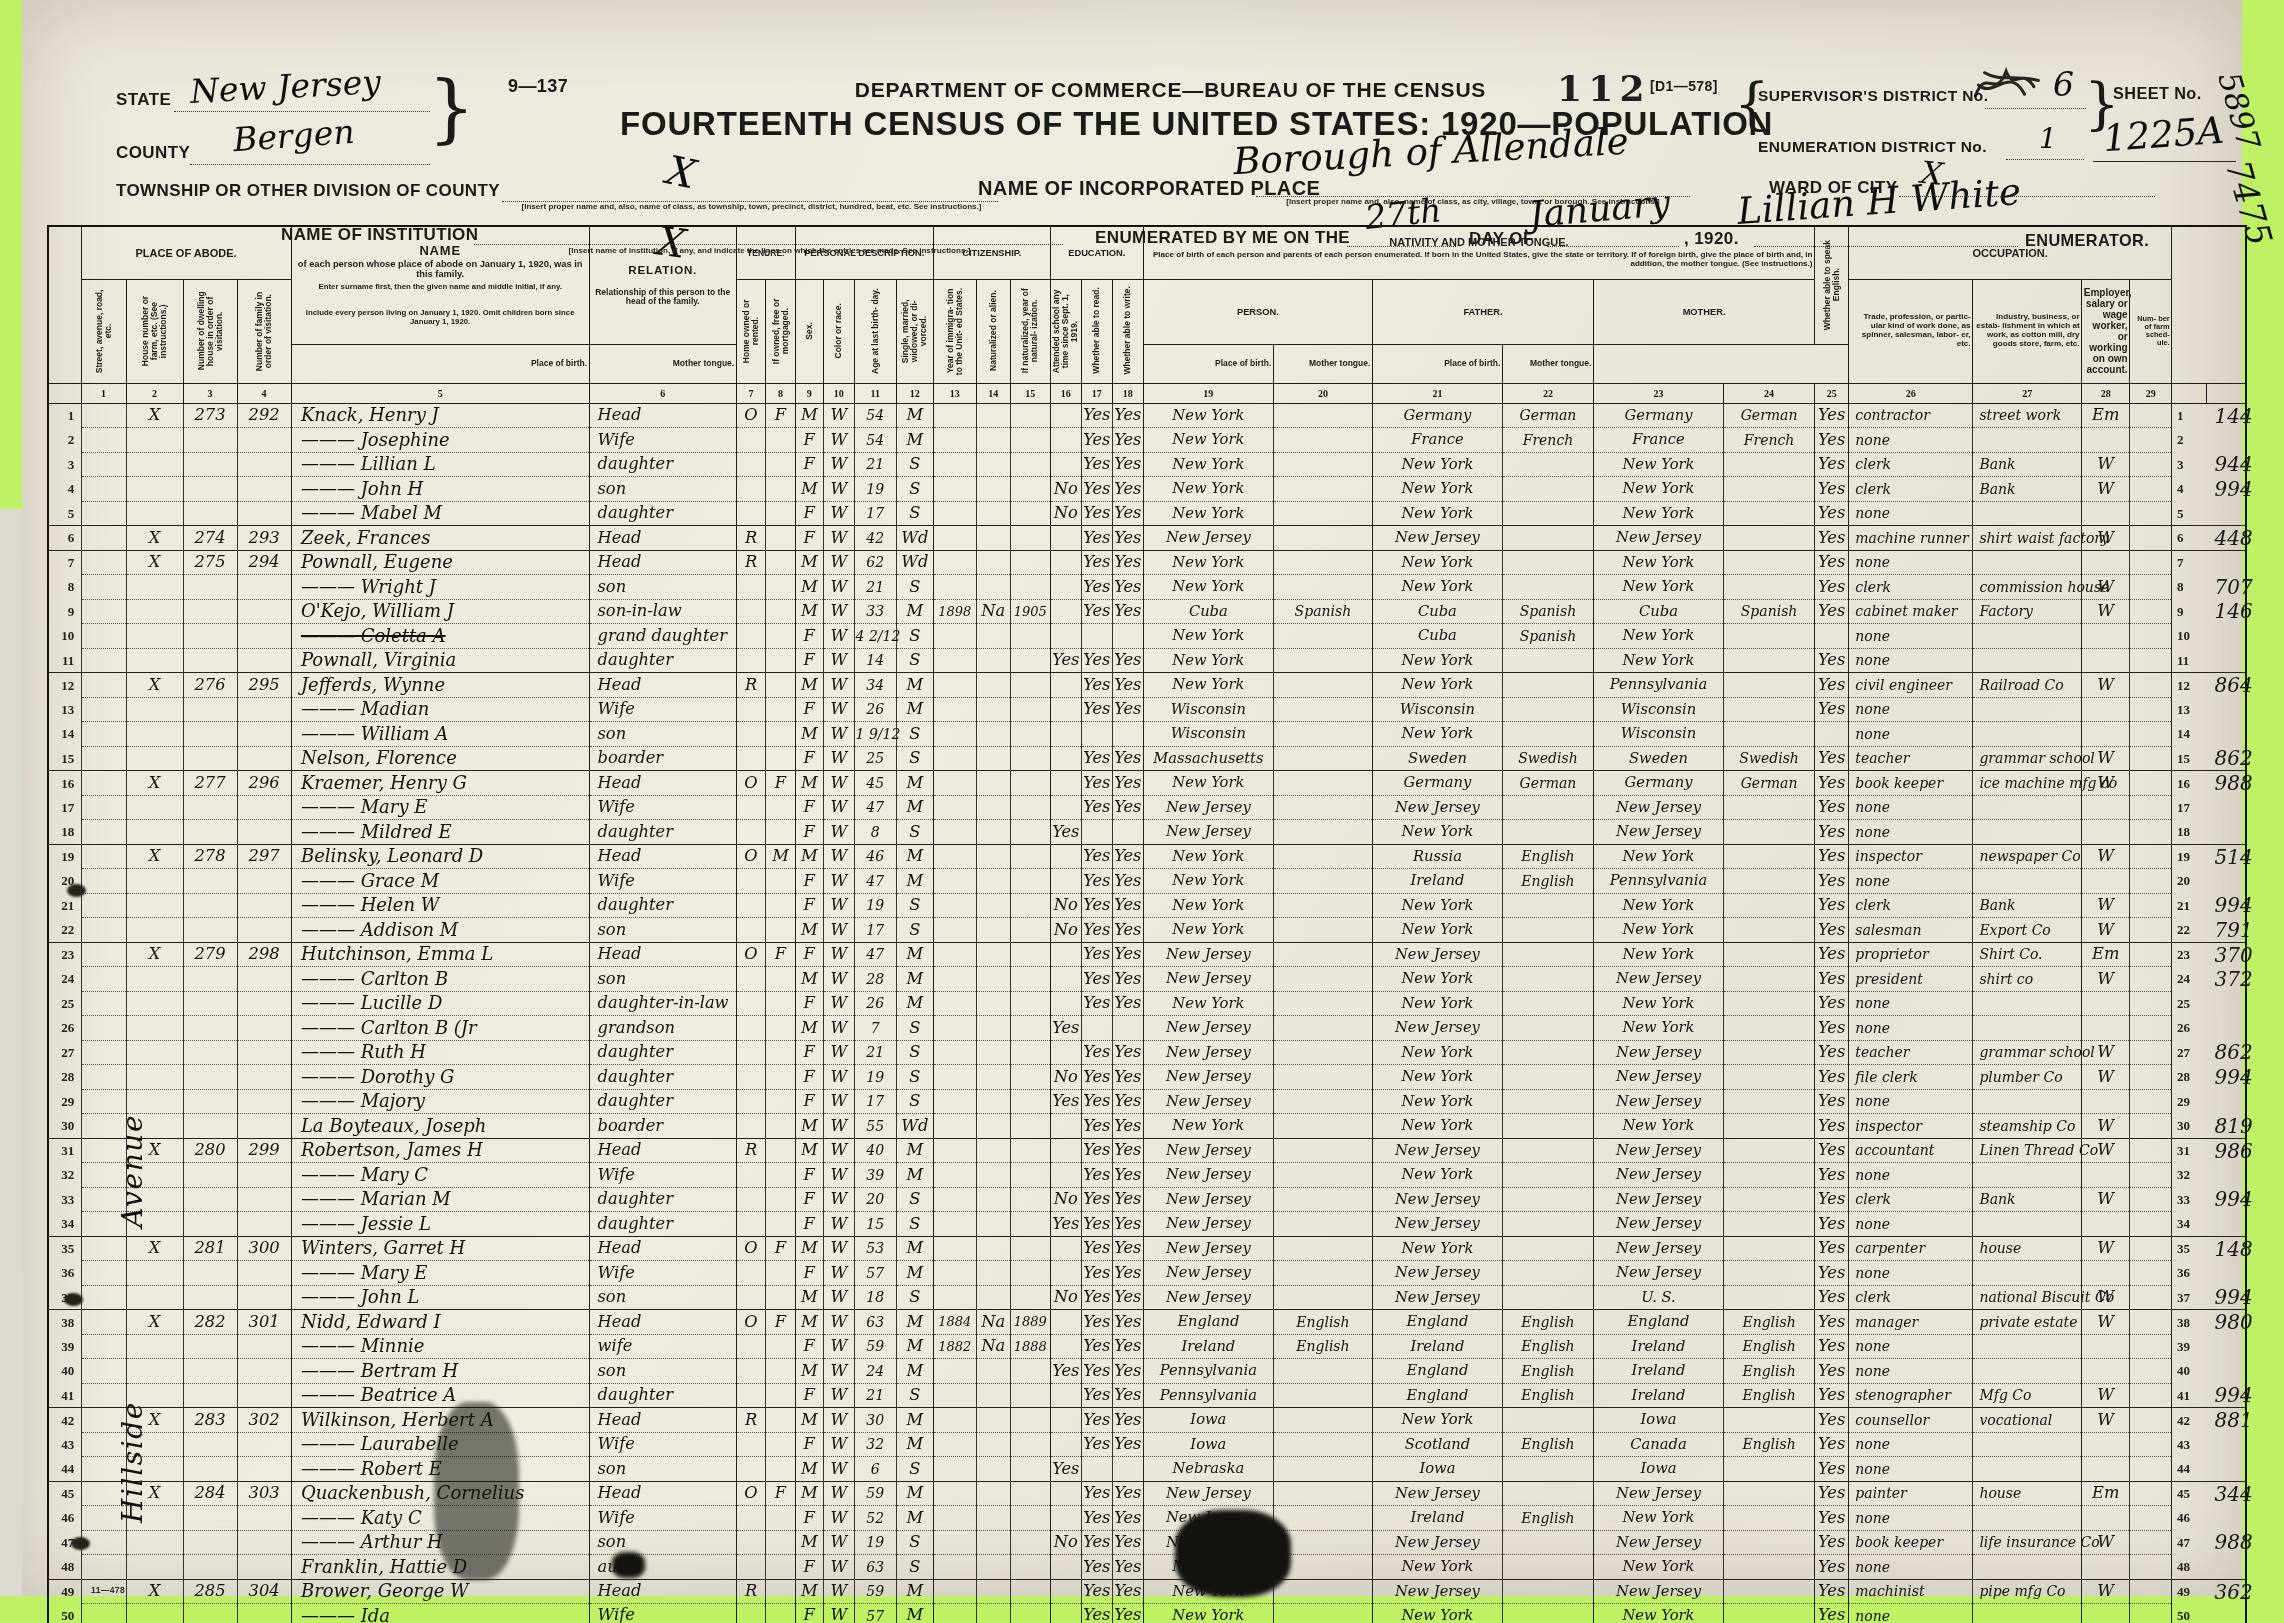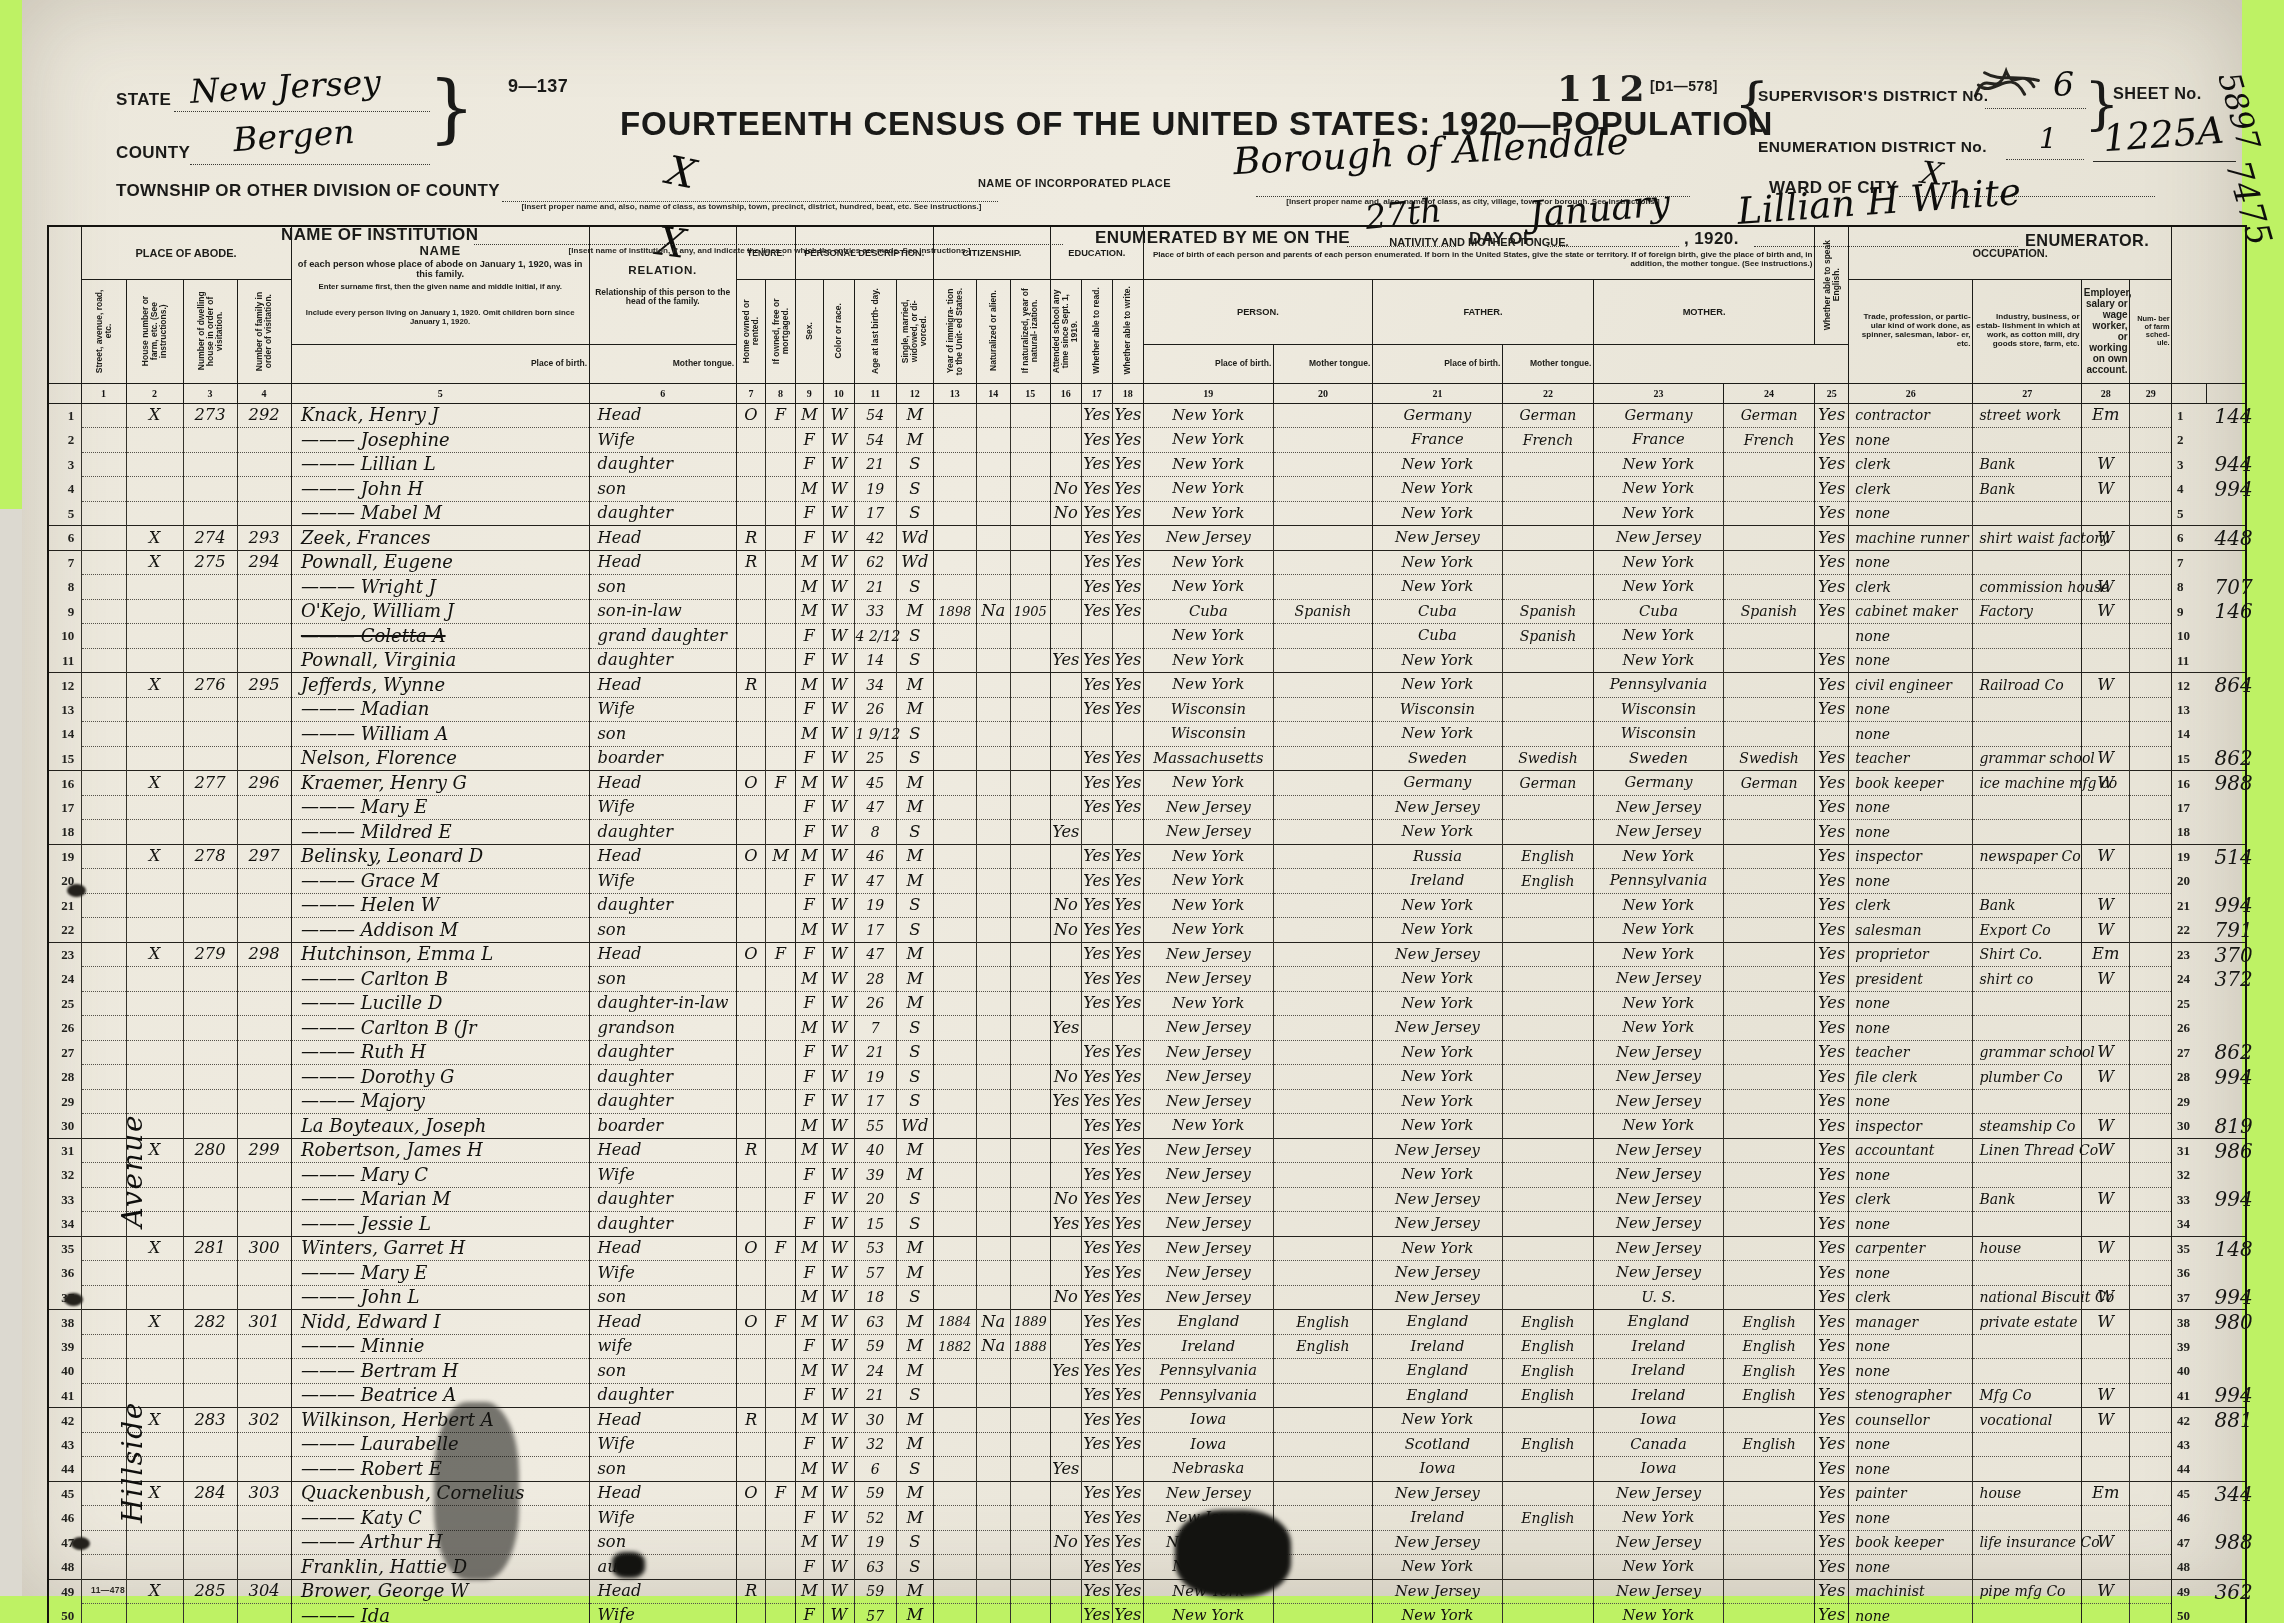--- a/index.html
+++ b/index.html
@@ -67,20 +67,21 @@
   <div class="lbl" style="left:116px;top:90px;font-size:17px;">STATE</div>
   <div class="dotline" style="left:174px;top:110px;width:256px;"></div>
   <div class="hw hw-abs" style="left:190px;top:67px;font-size:33px;transform:rotate(-3deg);">New Jersey</div>
   <div class="lbl" style="left:116px;top:143px;font-size:17px;">COUNTY</div>
   <div class="dotline" style="left:190px;top:163px;width:240px;"></div>
   <div class="hw hw-abs" style="left:233px;top:116px;font-size:33px;transform:rotate(-4deg);">Bergen</div>
   <div class="brace" style="left:428px;top:65px;font-size:74px;">}</div>
 
   <div class="lbl" style="left:508px;top:76px;font-size:18px;">9—137</div>
 
+  <div class="lbl" style="left:744px;top:78px;width:853px;text-align:center;font-size:21px;letter-spacing:0.8px;">DEPARTMENT OF COMMERCE—BUREAU OF THE CENSUS</div>
   <div class="lbl" style="left:620px;top:105px;width:1101px;text-align:center;font-size:33px;letter-spacing:0.8px;">FOURTEENTH CENSUS OF THE UNITED STATES: 1920—POPULATION</div>
 
   <div class="stamp" style="left:1557px;top:67px;font-size:36px;">112</div>
   <div class="lbl" style="left:1650px;top:78px;font-size:14px;">[D1—578]</div>
 
   <div class="brace" style="left:1734px;top:71px;font-size:56px;">{</div>
   <div class="lbl" style="left:1758px;top:87px;font-size:15.5px;">SUPERVISOR'S DISTRICT No.</div>
   <div class="dotline" style="left:1985px;top:107px;width:101px;"></div>
   <svg style="position:absolute;left:1969px;top:62px;" width="85" height="43" viewBox="0 0 110 56">
     <path d="M8 44 C 22 6, 34 50, 48 12 C 58 38, 68 6, 84 32 M12 30 C 32 48, 52 4, 72 42 M20 14 C 40 26, 60 16, 90 24" fill="none" stroke="#15140f" stroke-width="4" stroke-linecap="round" opacity="0.92"></path>
@@ -93,21 +94,21 @@
   <div class="lbl" style="left:2113px;top:84px;font-size:16.3px;">SHEET No.</div>
   <div class="hw hw-abs" style="left:2103px;top:113px;font-size:37px;transform:rotate(-4deg);">1225A</div>
   <div class="solidline" style="left:2093px;top:160px;width:143px;"></div>
 
   <div class="lbl" style="left:116px;top:181px;font-size:17px;">TOWNSHIP OR OTHER DIVISION OF COUNTY</div>
   <div class="dotline" style="left:502px;top:200px;width:496px;"></div>
   <div class="small-note" style="left:505px;top:203px;width:493px;">[Insert proper name and, also, name of class, as township, town, precinct, district, hundred, beat, etc.   See instructions.]</div>
   <div class="hw hw-abs" style="left:667px;top:149px;font-size:40px;transform:rotate(12deg);">X</div>
   <div class="hw hw-abs" style="left:657px;top:219px;font-size:40px;transform:rotate(8deg);">X</div>
 
-  <div class="lbl" style="left:978px;top:177px;font-size:11px;">NAME OF INCORPORATED PLACE</div>
+  <div class="lbl" style="left:978px;top:177px;font-size:20px;">NAME OF INCORPORATED PLACE</div>
   <div class="dotline" style="left:1256px;top:195px;width:434px;"></div>
   <div class="small-note" style="left:1260px;top:198px;width:426px;">[Insert proper name and, also, name of class, as city, village, town, or borough.   See instructions.]</div>
   <div class="hw hw-abs" style="left:1233px;top:130px;font-size:37px;transform:rotate(-3deg);">Borough of Allendale</div>
 
   <div class="lbl" style="left:1769px;top:178px;font-size:17px;">WARD OF CITY</div>
   <div class="dotline" style="left:1899px;top:195px;width:256px;"></div>
   <div class="hw hw-abs" style="left:1921px;top:155px;font-size:31px;transform:rotate(6deg);">X</div>
 
   <div class="lbl" style="left:281px;top:225px;font-size:17px;">NAME OF INSTITUTION</div>
   <div class="dotline" style="left:474px;top:243px;width:589px;"></div>

